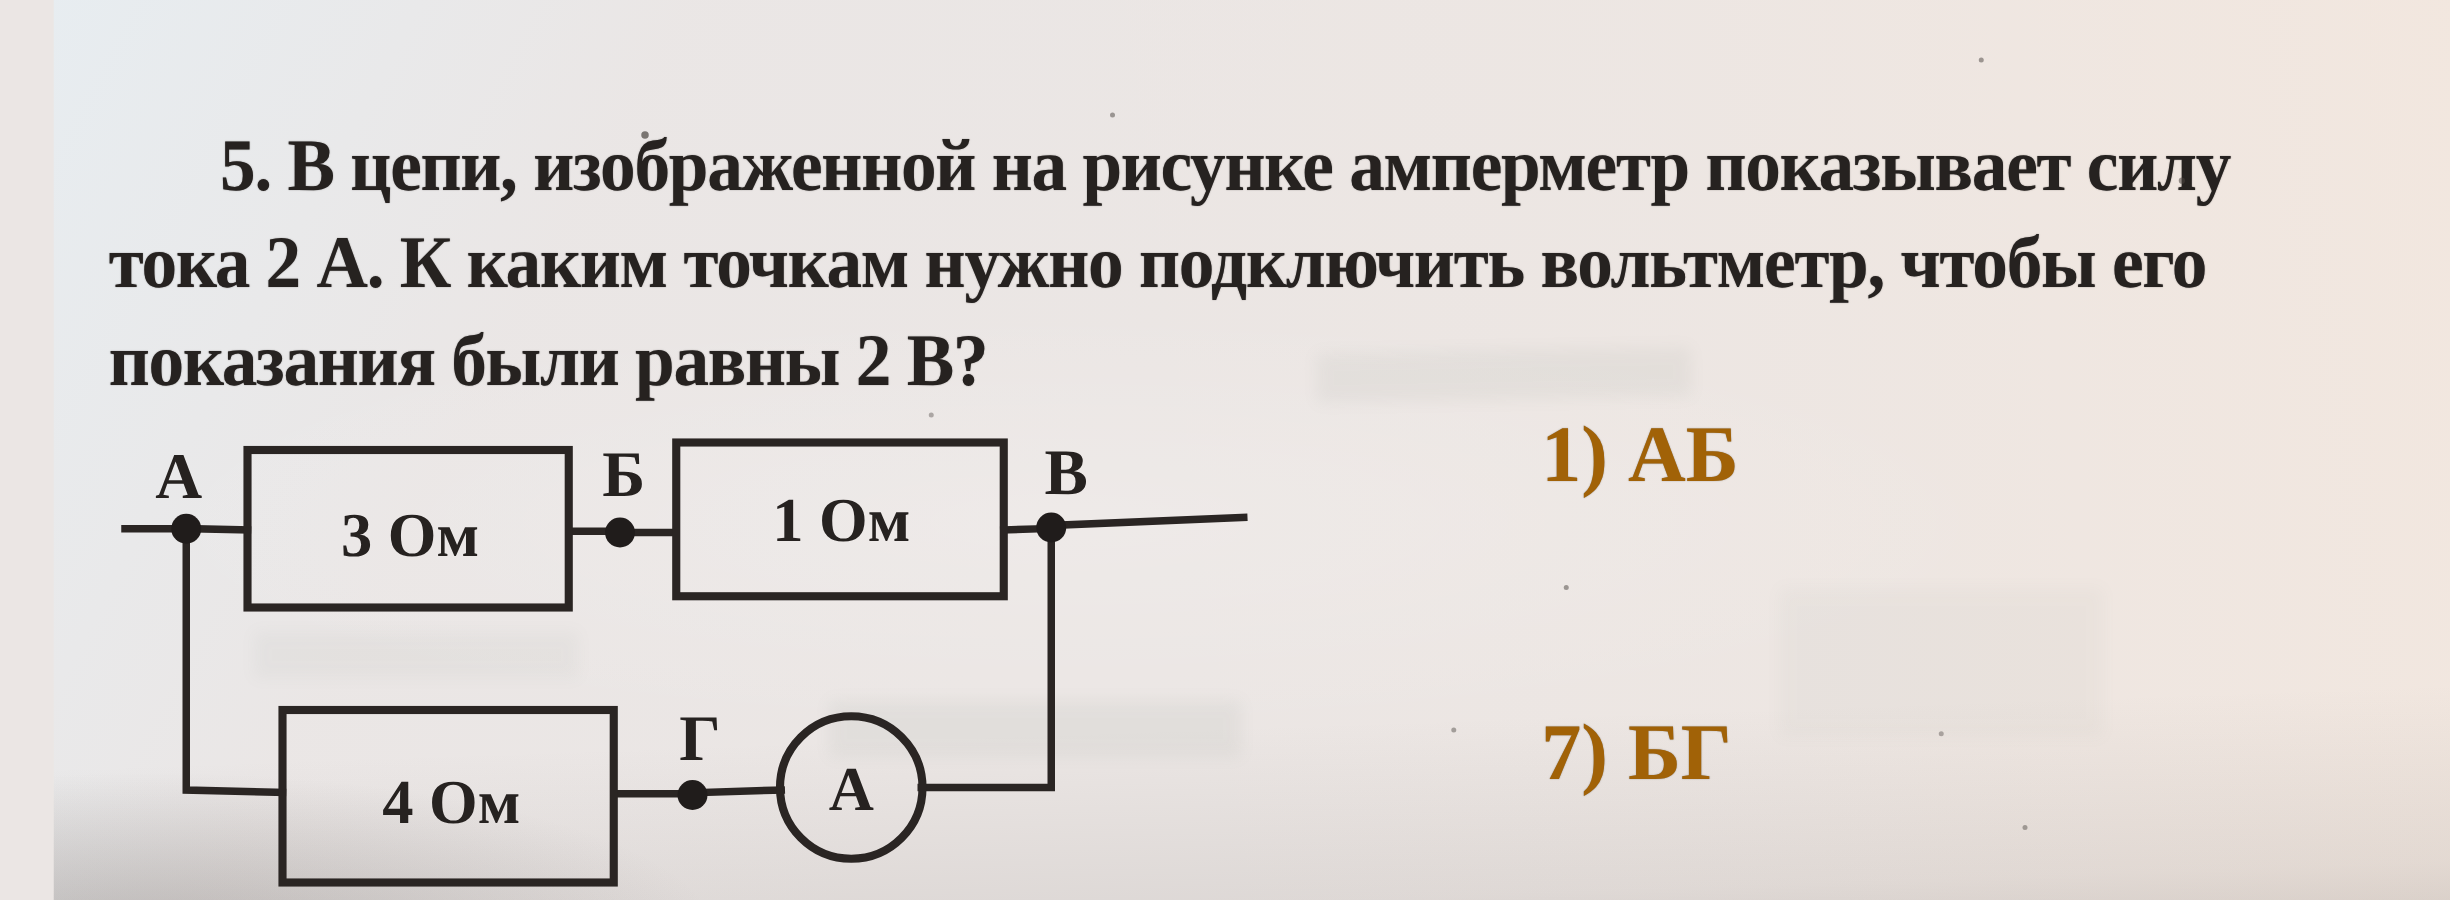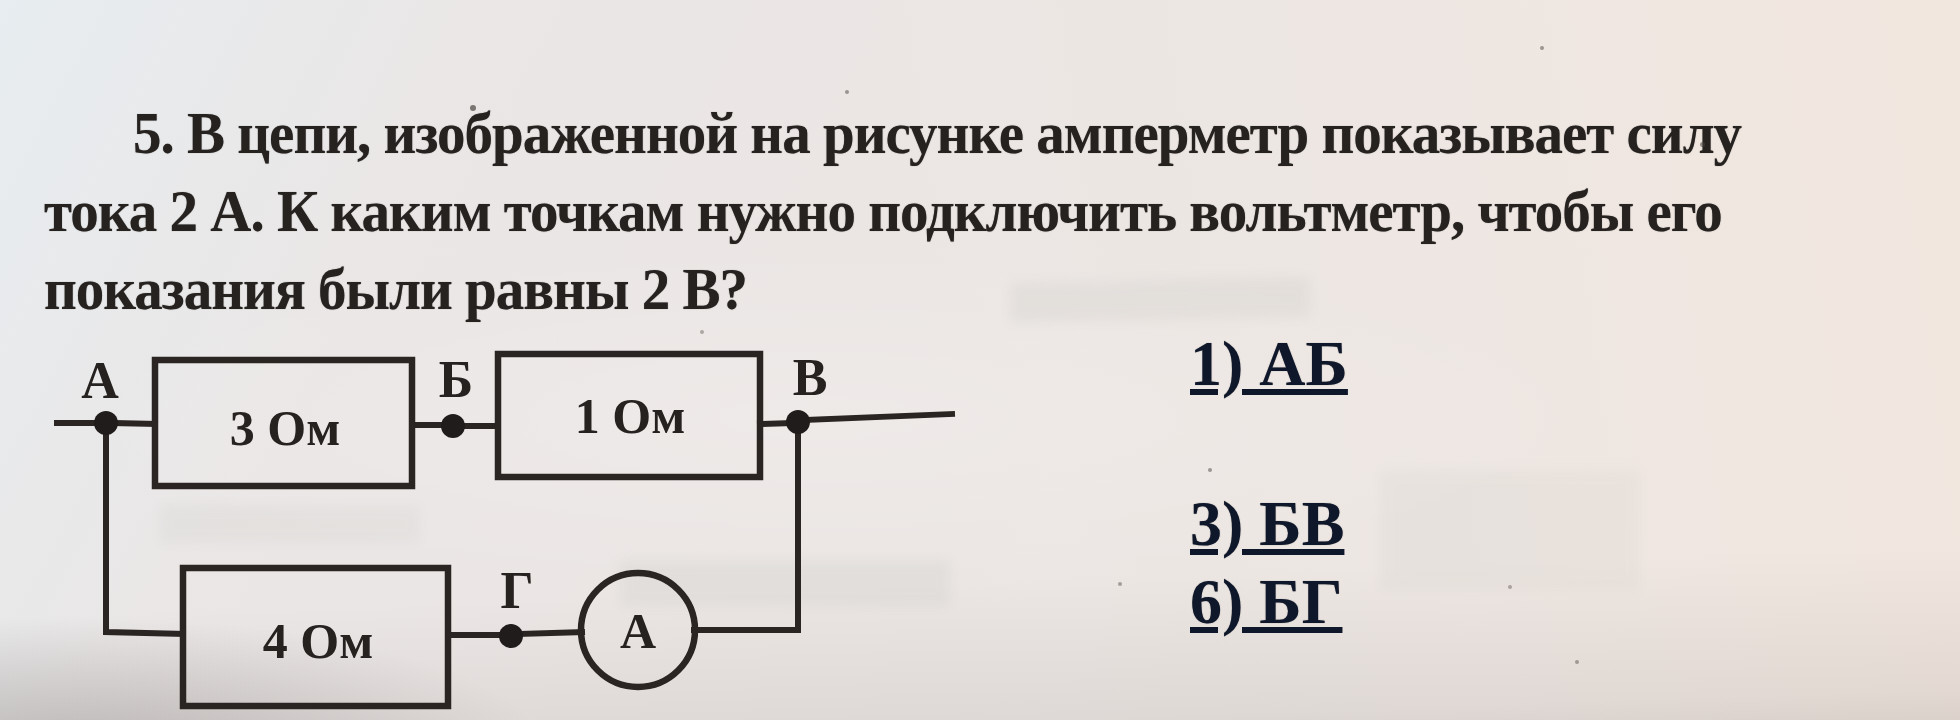--- a/index.html
+++ b/index.html
@@ -1,21 +1,21 @@
 <!DOCTYPE html>
 <html><head>
 <meta charset="utf-8">
 <style>
   html,body{margin:0;padding:0;}
   body{
     width:1960px;height:720px;overflow:hidden;position:relative;
     font-family:"Liberation Serif","DejaVu Serif",serif;
     background:#ebe6e4;
   }
-  .page{position:absolute;inset:0;}
+  .page{position:absolute;inset:0;margin-left:43px;}
   
   .grad-tl{position:absolute;inset:0;
     background:linear-gradient(118deg, rgba(231,237,241,0.95) 0%, rgba(233,231,232,0.35) 22%, rgba(233,229,228,0) 45%);}
   .grad-r{position:absolute;inset:0;
     background:linear-gradient(262deg, rgba(243,231,222,0.85) 0%, rgba(243,231,222,0.25) 30%, rgba(243,231,222,0) 55%);}
   .grad-b{position:absolute;inset:0;
     background:linear-gradient(178deg, rgba(0,0,0,0) 78%, rgba(103,96,92,0.10) 96%, rgba(103,96,92,0.16) 100%);}
   .vignette{position:absolute;inset:0;
     background:radial-gradient(ellipse 34% 26% at 4% 104%, rgba(88,82,79,0.26), rgba(88,82,79,0) 70%);}
   .sheen{position:absolute;inset:0;
@@ -24,24 +24,23 @@
   .qline{
     position:absolute;color:#262220;font-weight:bold;font-size:57px;
     letter-spacing:-1px;white-space:nowrap;transform:scaleY(1.04);
     text-shadow:0 0 1px rgba(38,34,32,0.55);
   }
   .qline1{left:133px;top:100px;}
   .qline2{left:44px;top:178px;}
   .qline3{left:44px;top:256px;}
 
   .option{
-    position:absolute;left:1190px;color:#0f172a;font-weight:bold;
+    position:absolute;left:1190px;color:#a16207;font-weight:bold;
     font-size:64px;line-height:1;white-space:nowrap;
     text-shadow:0 0 1px rgba(38,34,32,0.5);
-    text-decoration:underline;
   }
   .opt1{top:332px;}.opt2{top:413px;}.opt3{top:492px;}.opt4{top:570px;}
 
   .circuit{position:absolute;left:0;top:0;}
   .wire{stroke:#2a2523;stroke-width:6;fill:none;stroke-linecap:square;}
   .boxr{stroke:#2a2523;stroke-width:6.5;fill:none;}
   .node{fill:#201c1b;stroke:none;}
   .clabel{fill:#262220;font-family:"Liberation Serif","DejaVu Serif",serif;
     font-weight:bold;font-size:52px;}
   .rlabel{fill:#262220;font-family:"Liberation Serif","DejaVu Serif",serif;
@@ -100,22 +99,21 @@
     <text class="clabel" x="100" y="398" text-anchor="middle">А</text>
     <text class="clabel" x="456" y="397" text-anchor="middle">Б</text>
     <text class="clabel" x="810" y="395" text-anchor="middle">В</text>
     <text class="clabel" x="517" y="608" text-anchor="middle">Г</text>
 
     <circle class="boxr" cx="638" cy="630" r="57"></circle>
     <text class="rlabel" x="638" y="648">А</text>
   </svg>
 
   <div class="option opt1">1) АБ</div>
-  <div class="option opt3">3) БВ</div>
-  <div class="option opt4">6) БГ</div>
+  <div class="option opt4">7) БГ</div>
 
   <div class="speck" style="left:470px;top:105px;width:6px;height:6px;opacity:0.7;"></div>
   <div class="speck" style="left:845px;top:90px;width:4px;height:4px;opacity:0.5;"></div>
   <div class="speck" style="left:1540px;top:46px;width:4px;height:4px;opacity:0.5;"></div>
   <div class="speck" style="left:1700px;top:142px;width:5px;height:5px;opacity:0.55;"></div>
   <div class="speck" style="left:1208px;top:468px;width:4px;height:4px;opacity:0.5;"></div>
   <div class="speck" style="left:1118px;top:582px;width:4px;height:4px;opacity:0.45;"></div>
   <div class="speck" style="left:1575px;top:660px;width:4px;height:4px;opacity:0.45;"></div>
   <div class="speck" style="left:1508px;top:585px;width:4px;height:4px;opacity:0.4;"></div>
   <div class="speck" style="left:700px;top:330px;width:4px;height:4px;opacity:0.4;"></div>

